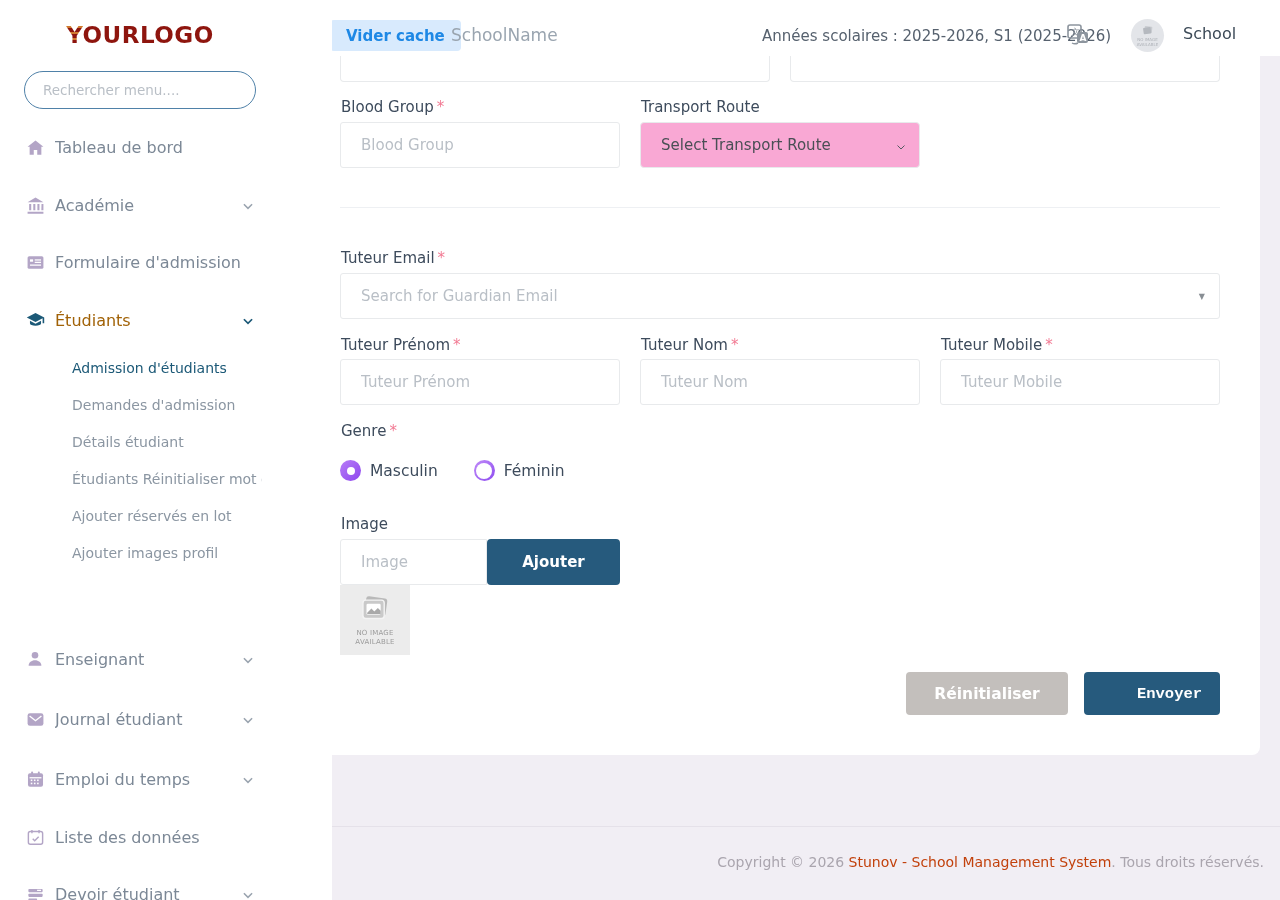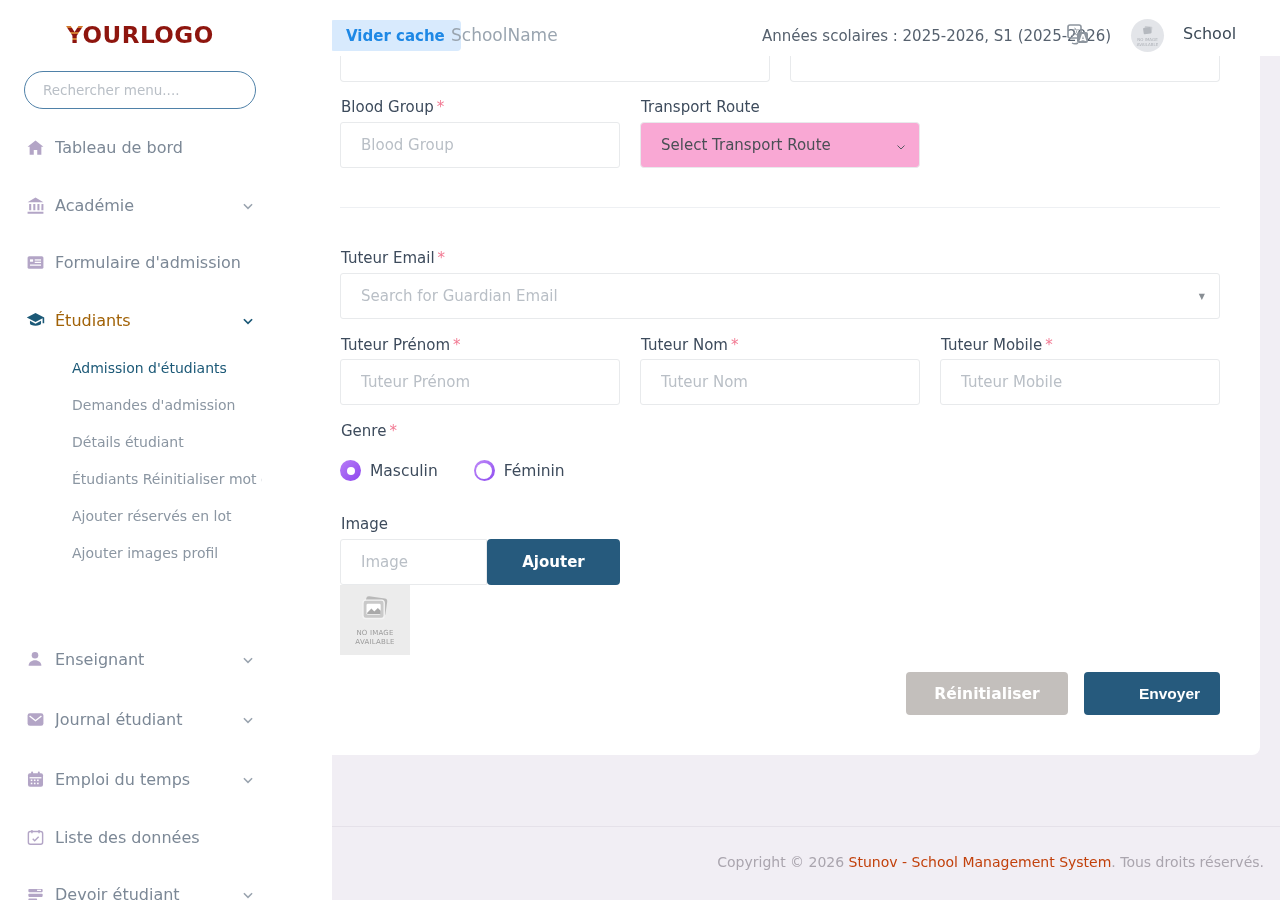--- a/index.html
+++ b/index.html
@@ -122,21 +122,21 @@
     position:absolute; width:70px; height:70px; background:#ececec;
     display:flex; flex-direction:column; align-items:center; justify-content:center;
   }
   .thumb .no-img-text { font-size:7px; color:#9b9b9b; text-align:center; line-height:1.3; margin-top:2px; letter-spacing:.2px; }
   .btn-reset {
     position:absolute; background:#c3bfbc; color:#ffffff; font-weight:bold; font-size:15.5px;
     border:none; border-radius:4px; font-family:inherit; cursor:pointer;
   }
   .btn-submit {
     position:absolute; background:#265a7d; color:#ffffff; font-weight:bold; font-size:15.5px;
-    border:none; border-radius:4px; font-family:Liberation Sans, sans-serif; cursor:pointer;padding-left:35px;
+    border:none; border-radius:4px; font-family:Liberation Mono, monospace; cursor:pointer;padding-left:35px;
   }
   
   .footer-divider { position:absolute; left:280px; top:826px; width:1000px; height:1px; background:#e5e1e9; }
   .footer-text { position:absolute; right:16px; top:854px; font-size:14px; color:#aaa5ae; white-space:nowrap; }
   .footer-text a { color:#c2410c; font-weight:500; text-decoration:none; }
 </style>
 </head>
 <body>
 
 <div class="sidebar">

